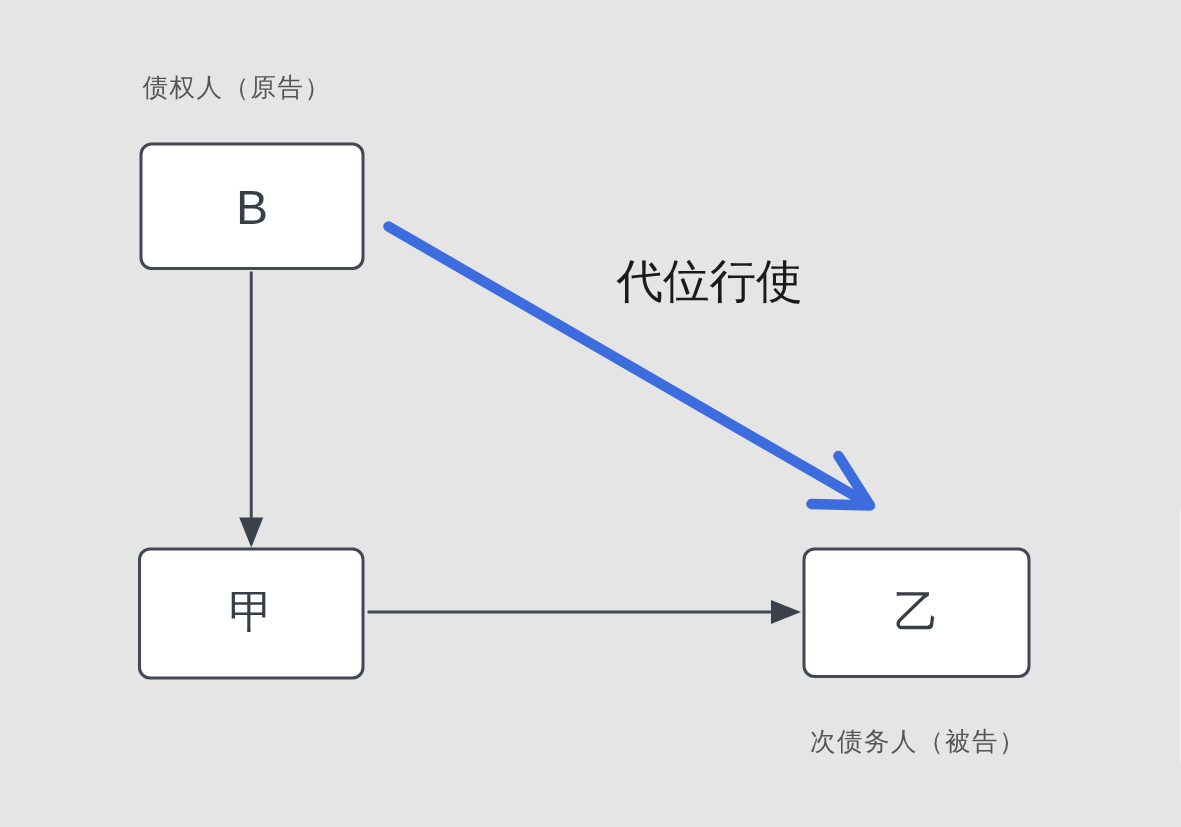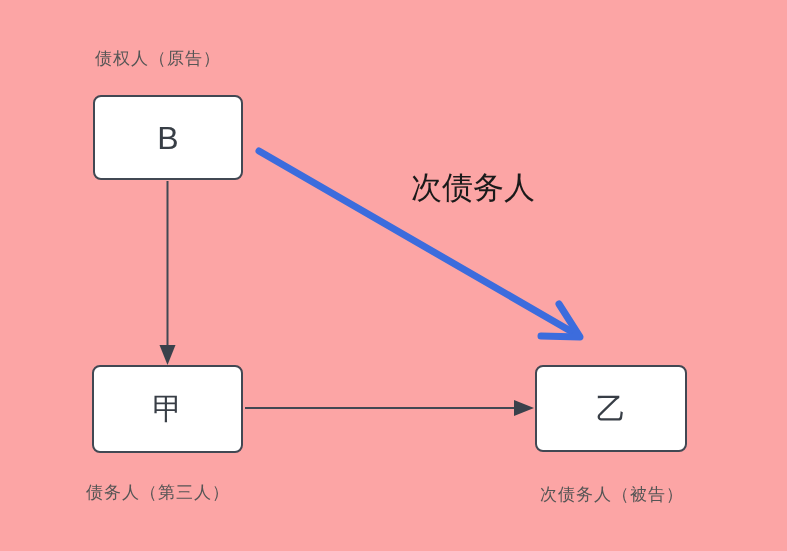--- a/index.html
+++ b/index.html
@@ -1,20 +1,20 @@
 <!DOCTYPE html>
 <html><head>
 <meta charset="utf-8">
 <style>
   html, body { margin: 0; padding: 0; background: #ffffff; }
   .canvas {
     position: relative;
     width: 787px;
     height: 551px;
-    background: #fca5a5;
+    background: #e5e5e5;
     overflow: hidden;
     font-family: "Liberation Sans", "DejaVu Sans", sans-serif;
   }
   .edges {
     position: absolute;
     left: 0; top: 0;
     width: 787px; height: 551px;
   }
   .dark-edge {
     stroke: #414853;
@@ -92,22 +92,21 @@
   </svg>
 
   <div class="caption" style="left:95px; top:47px;">债权人（原告）</div>
   <div class="node" style="left:93px; top:95px; width:150px; height:85px;">
     <span class="node-label" style="font-size:32px;">B</span>
   </div>
 
   <div class="node" style="left:92px; top:365px; width:151px; height:88px;">
     <span class="node-label">甲</span>
   </div>
-  <div class="caption" style="left:86px; top:481px;">债务人（第三人）</div>
 
   <div class="node" style="left:535px; top:365px; width:152px; height:87px;">
     <span class="node-label">乙</span>
   </div>
   <div class="caption" style="left:540px; top:483px;">次债务人（被告）</div>
 
-  <div class="edge-label" style="left:411px; top:167px;">次债务人</div>
+  <div class="edge-label" style="left:411px; top:167px;">代位行使</div>
 
 </div>
 
 </body></html>

